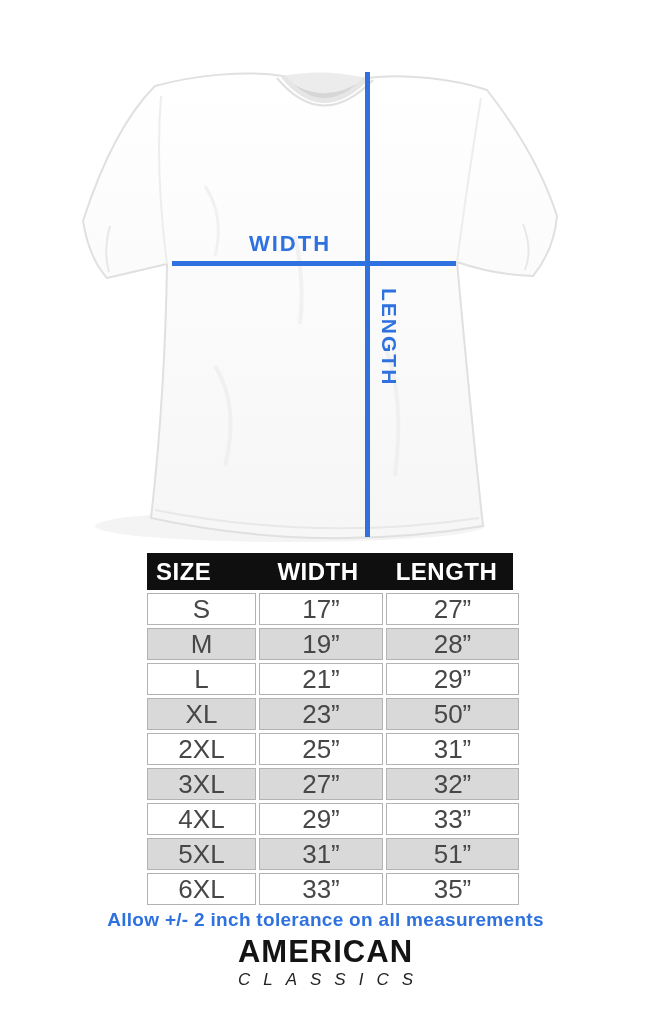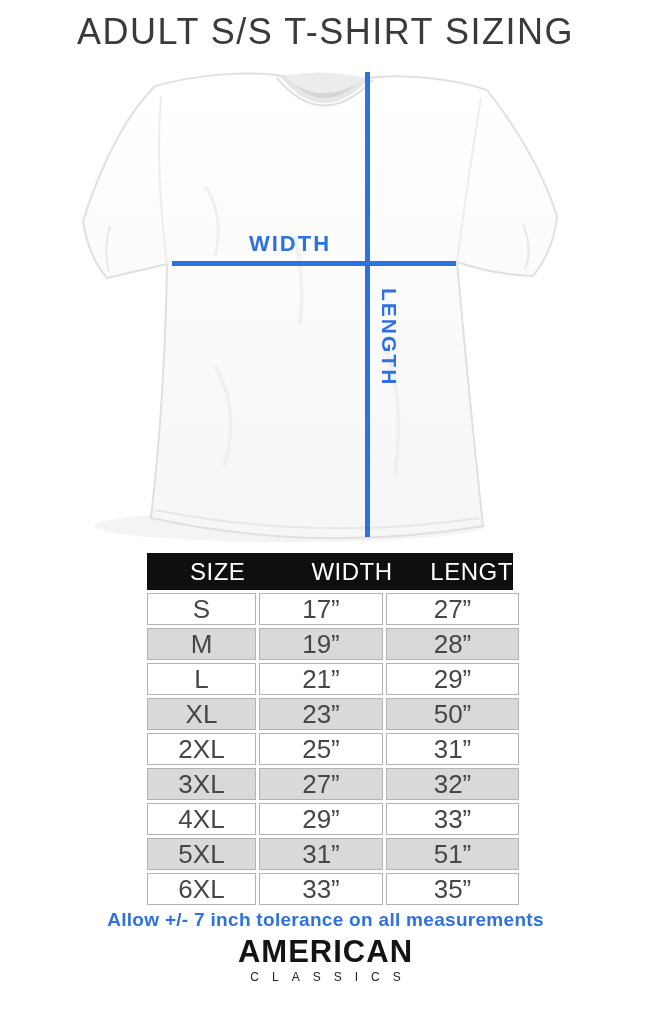--- a/index.html
+++ b/index.html
@@ -42,21 +42,21 @@
     position:absolute;left:379px;top:288px;
     writing-mode:vertical-rl;text-orientation:mixed;
     font-size:21px;font-weight:bold;letter-spacing:2px;color:var(--accent-blue,#2e71df);
     line-height:1;
   }
   
   .size-table{position:absolute;left:147px;top:553px;width:366px;}
   .thead{
     display:grid;grid-template-columns:109px 124px 133px;
     background:var(--header-bg,#0f0f0f);height:37px;align-items:center;
-    color:var(--header-text,#ffffff);font-size:24px;font-weight:normal;letter-spacing:0.5px;padding-left:34px;
+    color:var(--header-text,#ffffff);font-size:24px;font-weight:bold;letter-spacing:0.5px;
   }
   .thead .hcell{text-align:center;}
   .thead .hcell.size-h{text-align:left;padding-left:9px;}
   .tbody{display:grid;row-gap:3px;margin-top:3px;background:#ffffff;}
   .trow{display:grid;grid-template-columns:109px 124px 133px;column-gap:3px;}
   .cell{
     box-sizing:border-box;height:32px;border:1px solid var(--border-gray,#b3b3b3);
     background:#ffffff;text-align:center;line-height:30px;
     font-size:26px;font-weight:300;color:var(--table-text,#474747);
   }
@@ -65,30 +65,29 @@
   .tolerance-note{
     position:absolute;left:0;top:909px;width:651px;text-align:center;
     font-size:19px;font-weight:bold;letter-spacing:0.3px;color:var(--accent-blue,#2e71df);
     line-height:1.2;
   }
   .brand{position:absolute;left:0;top:936px;width:651px;text-align:center;color:var(--brand-text,#141414);}
   .brand-primary{
     font-size:31px;font-weight:800;letter-spacing:1px;line-height:1;white-space:nowrap;
   }
   .brand-secondary{
-    margin-top:4px;font-size:12px;font-weight:300;letter-spacing:13px;padding-left:13px;
-    line-height:1;white-space:nowrap;color:#222222;
+    margin-top:4px;font-size:17px;font-weight:300;letter-spacing:13px;padding-left:13px;
+    line-height:1;white-space:nowrap;color:#222222;font-style:italic;
   }
 </style>
 </head>
 <body>
 
 <div id="page">
 
-  <div class="page-title">ADULT S/S T-SHIRT SIZING</div>
 
   <svg class="shirt-svg" viewBox="0 0 510 482" xmlns="http://www.w3.org/2000/svg" aria-hidden="true">
     <defs>
       <linearGradient id="shirtGrad" x1="0" y1="0" x2="0" y2="1">
         <stop offset="0" stop-color="#ffffff"></stop>
         <stop offset="1" stop-color="#f6f6f6"></stop>
       </linearGradient>
     </defs>
     <ellipse cx="235" cy="460" rx="195" ry="16" fill="#ebebeb" opacity="0.55"></ellipse>
     <path d="M100,20
@@ -182,20 +181,20 @@
     </div>
 
     <div class="trow">
       <div class="cell">6XL</div>
       <div class="cell">33”</div>
       <div class="cell">35”</div>
     </div>
   </div>
   </div>
 
-  <div class="tolerance-note">Allow +/- 7 inch tolerance on all measurements</div>
+  <div class="tolerance-note">Allow +/- 2 inch tolerance on all measurements</div>
 
   <div class="brand">
     <div class="brand-primary">AMERICAN</div>
     <div class="brand-secondary">CLASSICS</div>
   </div>
 
 </div>
 
 </body></html>

